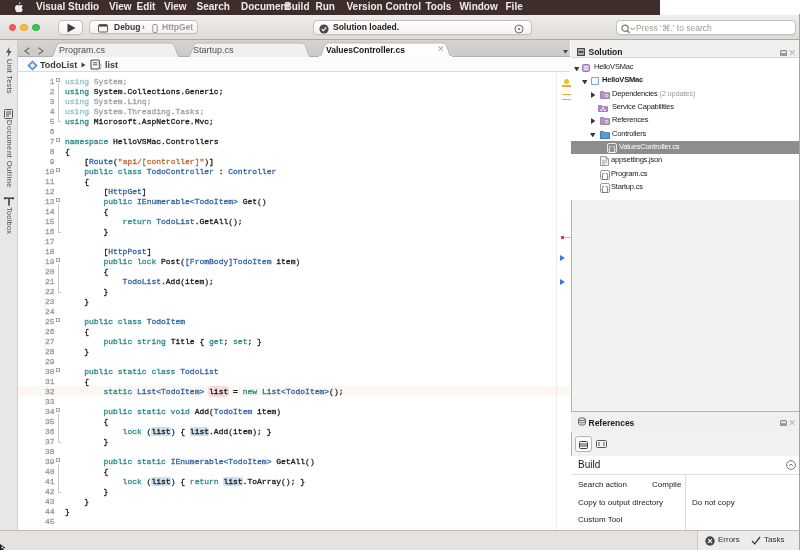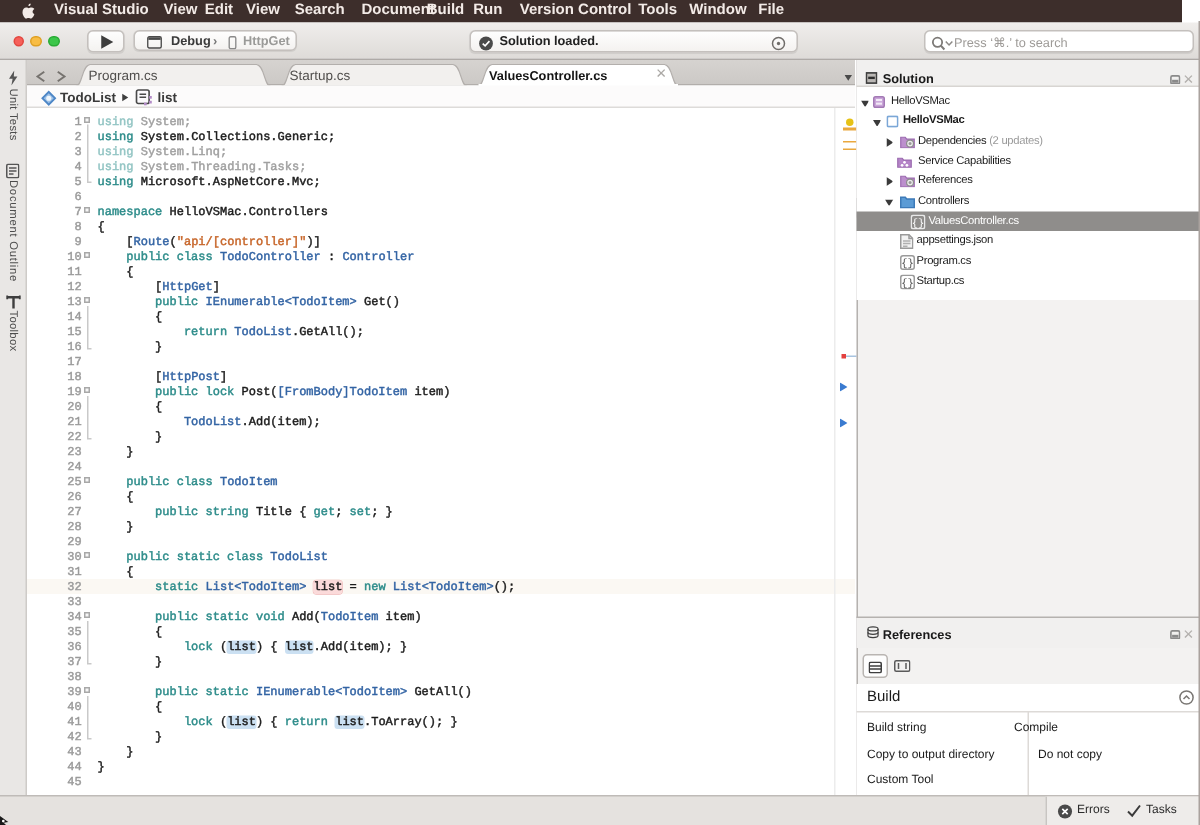--- a/index.html
+++ b/index.html
@@ -1,21 +1,21 @@
 <!DOCTYPE html>
 <html><head>
 <meta charset="utf-8">
 <style>
   * { margin:0; padding:0; box-sizing:border-box; }
   html,body { width:800px; height:550px; overflow:hidden; }
   body { font-family:"Liberation Sans", sans-serif; position:relative; background:#fff; -webkit-font-smoothing:antialiased; }
   .abs { position:absolute; }
 
   
-  #menubar { left:0; top:0; width:788px; height:14.5px; background:#3d2e2b; color:#f3ebe7;
+  #menubar { left:0; top:0; width:660px; height:14.5px; background:#3d2e2b; color:#f3ebe7;
     font-size:10px; font-weight:700; line-height:14.5px; white-space:nowrap; }
   #menubar span { position:absolute; top:0; }
 
   
   #toolbar { left:0; top:14.5px; width:800px; height:25.5px;
     background:linear-gradient(#f0eeec,#dedbd8); border-bottom:1px solid #aeaaa7; }
   .tl { position:absolute; top:23.9px; width:7.6px; height:7.6px; border-radius:50%; }
   .tbtn { position:absolute; background:linear-gradient(#fefefe,#f4f2f0); border:1px solid #c4c0bd;
     border-radius:4px; box-shadow:0 0.5px 0.5px rgba(0,0,0,.08); }
 
@@ -433,22 +433,22 @@
   </svg>
 
 <div class="abs" style="left:571px;top:456px;width:229px;height:74px;background:#fff"></div>
 <span class="abs" style="left:578px;top:459px;font-size:10px;color:#1a1a1a">Build</span>
 <svg class="abs" style="left:786px;top:460px" width="10" height="10" viewBox="0 0 10 10">
     <circle cx="5" cy="5" r="4.4" fill="none" stroke="#7a7774"></circle>
     <path d="M3 6 L5 4 L7 6" fill="none" stroke="#7a7774"></path>
   </svg>
 <div class="abs" style="left:571px;top:473.5px;width:229px;height:1px;background:#dddad7"></div>
 <div class="abs" style="left:685px;top:474px;width:1px;height:56px;background:#dddad7"></div>
-<span class="abs" style="left:578px;top:480px;font-size:8px;color:#1a1a1a">Build string</span>
-<span class="abs" style="left:676px;top:480px;font-size:8px;color:#1a1a1a">Compile</span>
+<span class="abs" style="left:578px;top:480px;font-size:8px;color:#1a1a1a">Search action</span>
+<span class="abs" style="left:652px;top:480px;font-size:8px;color:#1a1a1a">Compile</span>
 <span class="abs" style="left:578px;top:497.5px;font-size:8px;color:#1a1a1a">Copy to output directory</span>
 <span class="abs" style="left:692px;top:497.5px;font-size:8px;color:#1a1a1a">Do not copy</span>
 <span class="abs" style="left:578px;top:514.5px;font-size:8px;color:#1a1a1a">Custom Tool</span>
 
 <div class="abs" id="status">
     <div class="right"></div>
   </div>
 <svg class="abs" style="left:705px;top:536px" width="10" height="10" viewBox="0 0 10 10">
     <circle cx="5" cy="5" r="4.7" fill="#4a4a4a"></circle>
     <path d="M3.2 3.2 L6.8 6.8 M6.8 3.2 L3.2 6.8" stroke="#fff" stroke-width="1.1"></path>

